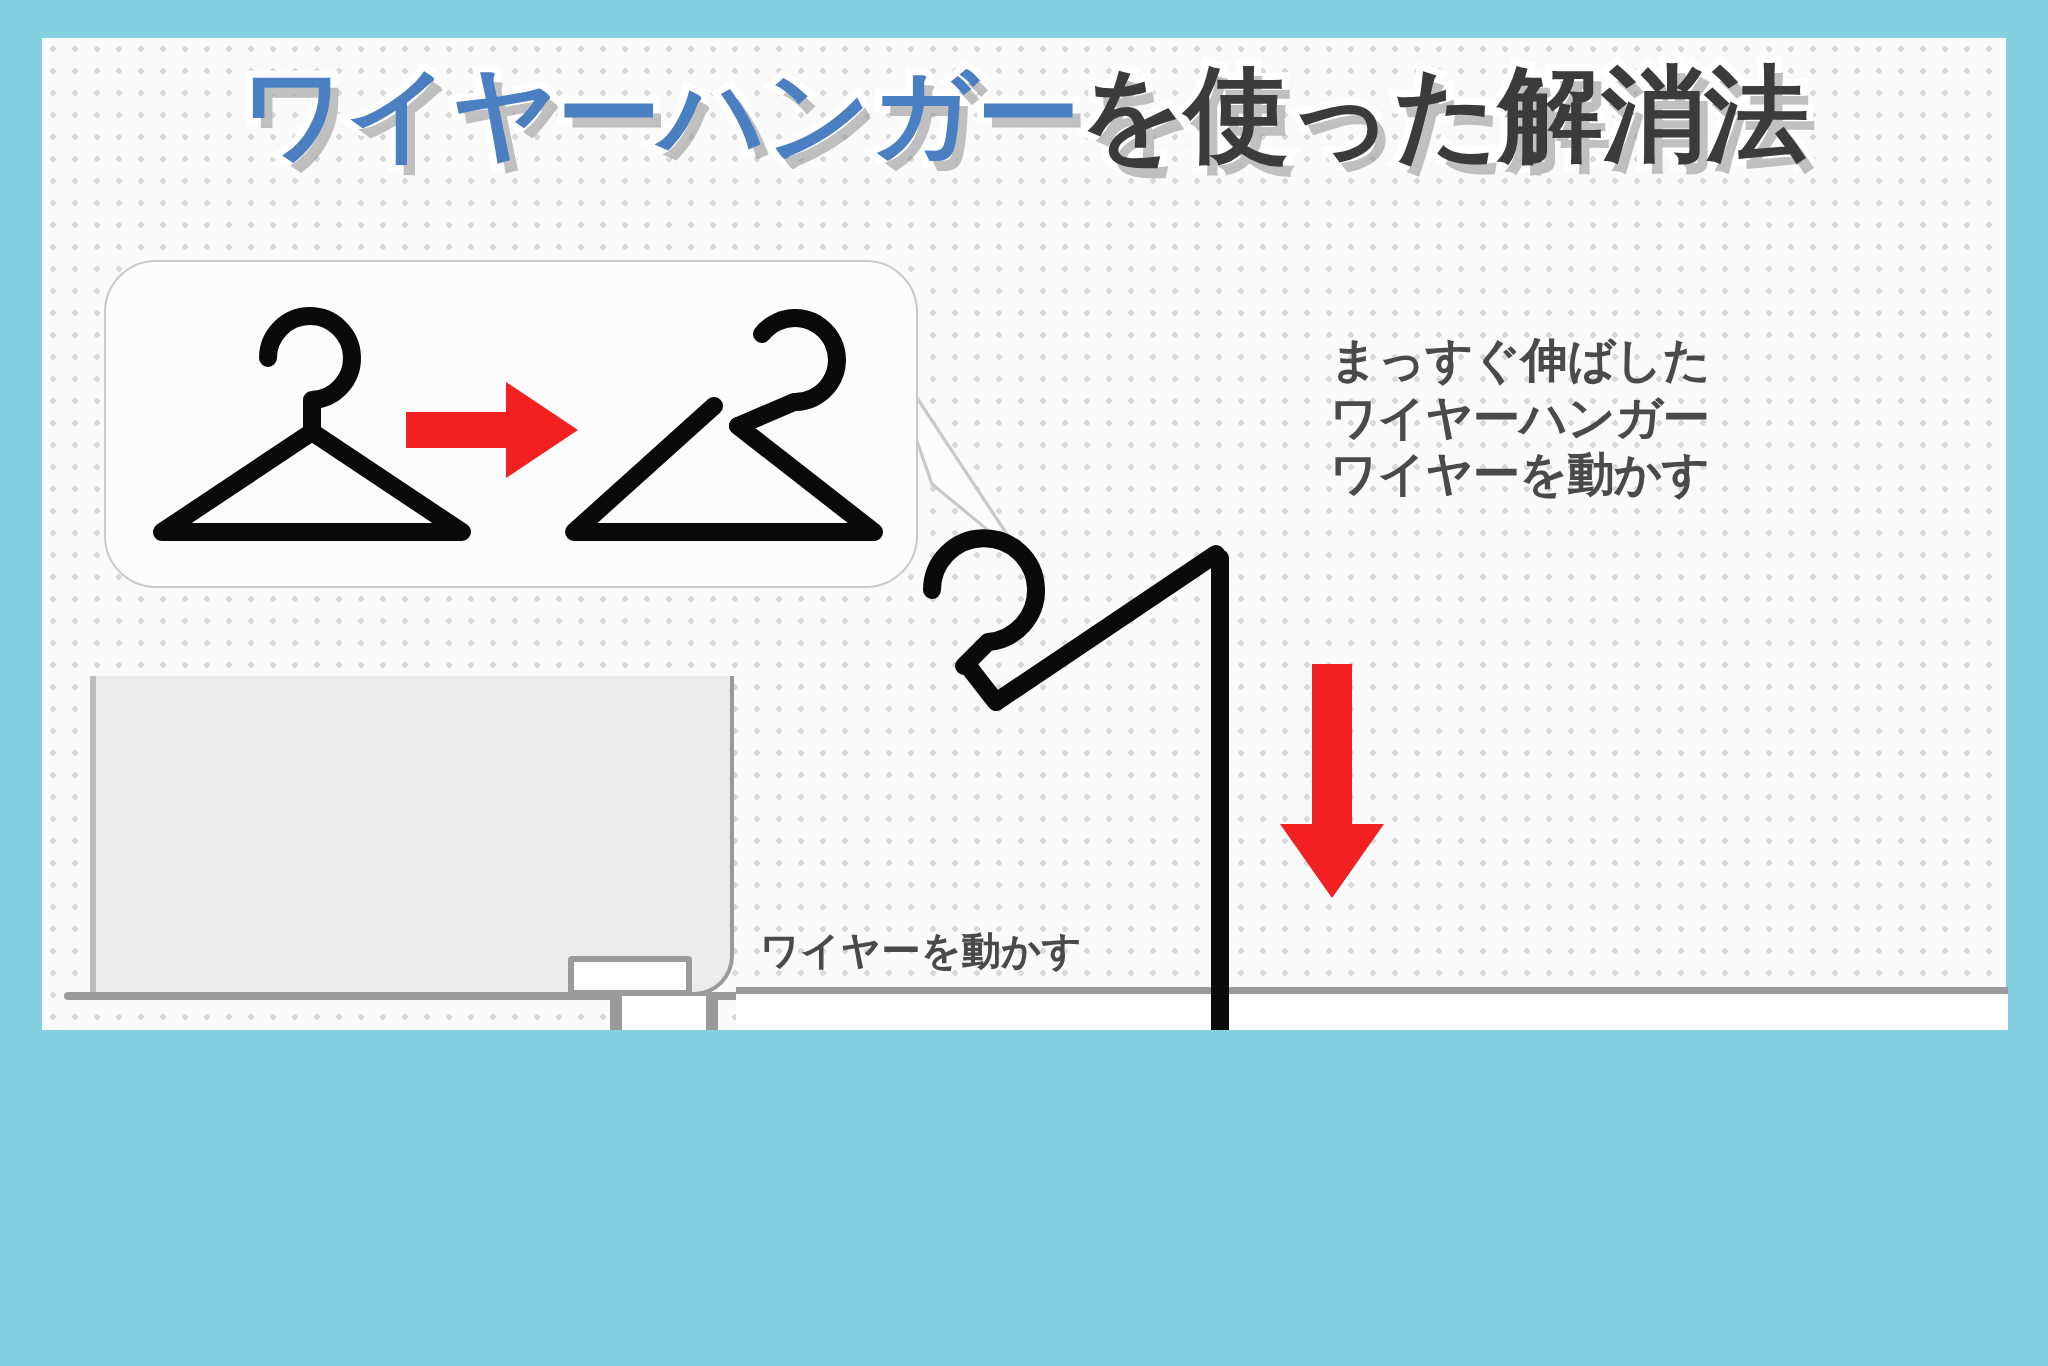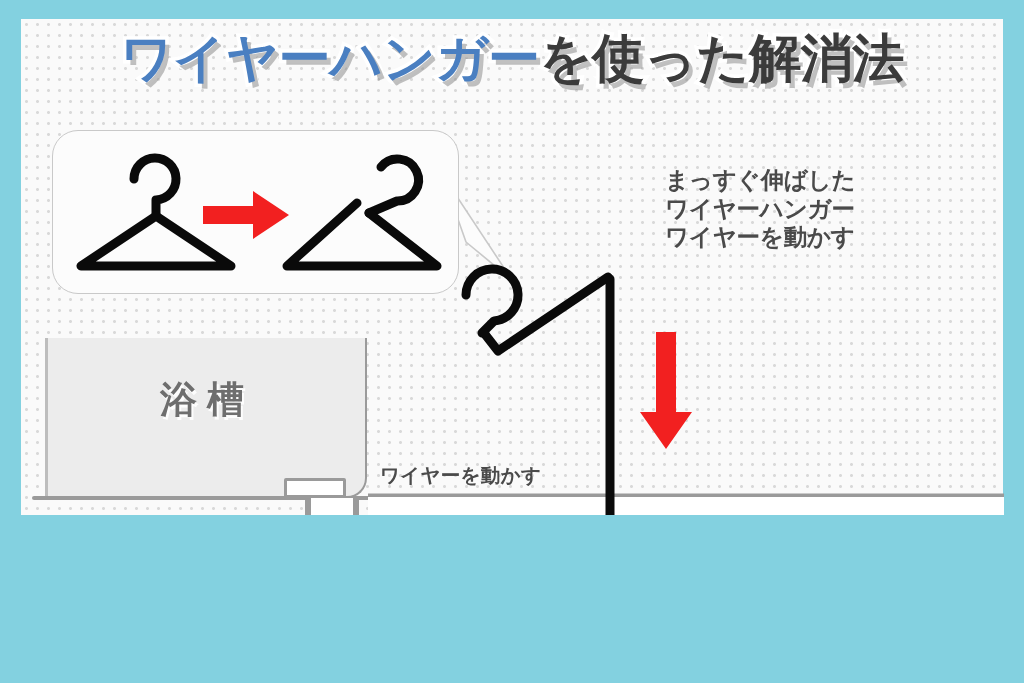--- a/index.html
+++ b/index.html
@@ -133,21 +133,20 @@
     <div>ワイヤーを動かす</div>
   </div>
 
   <svg id="downArrow" width="56" height="122" viewBox="0 0 56 122">
     <path d="M18,2 L38,2 L38,82 L54,82 L28,119 L2,82 L18,82 Z" fill="#F22020"></path>
   </svg>
 
   <div id="tub"></div>
   <div id="tubLeftWall"></div>
   <div id="tubFloorEdge"></div>
-  <div id="tubLabel">浴槽</div>
   <div id="tubDrainPort"></div>
 
   <div id="floorGapFill"></div>
   <div id="floorLine"></div>
   <div id="floorLine2"></div>
   <div id="drainLabel">ワイヤーを動かす</div>
 
   <svg id="plumb" width="1024" height="683" viewBox="0 0 1024 683">
 
     <path d="M310,540 L310,622 L693,622 L693,565 L1004,565 L1004,600 L1004,600 L1004,600 Z" fill="#8BD8F5"></path>

